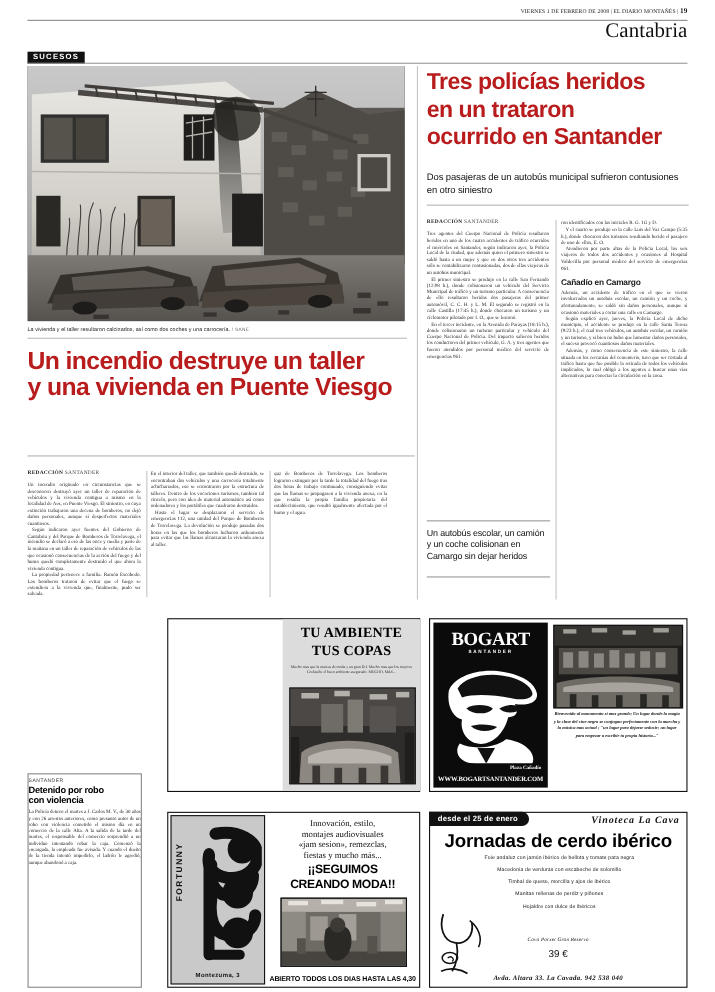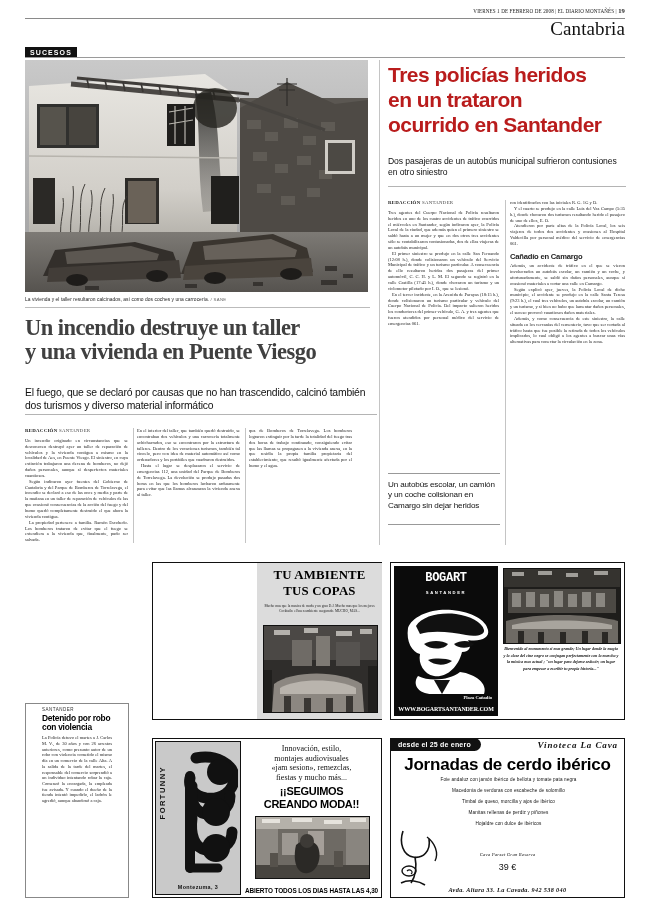--- a/index.html
+++ b/index.html
@@ -41,21 +41,21 @@
   .caption{
     position:absolute;left:25px;top:297px;width:345px;
     font-size:4.9px;color:#222;letter-spacing:.05px;
   }
   .caption .credit{color:#666;font-size:4.3px;letter-spacing:.3px;}
   .cap-rule{position:absolute;left:25px;top:307px;width:345px;height:.6px;background:#bbb;}
 
   .head-left{
     position:absolute;left:25px;top:316px;width:350px;
     font-size:22.5px;font-weight:bold;line-height:24px;
-    letter-spacing:-.55px;color:#404040;font-family:Liberation Serif, serif;
+    letter-spacing:-.55px;color:#b91c1c;
   }
   .subhead-left{
     position:absolute;left:25px;top:386px;width:352px;
     font-size:10.4px;line-height:13.2px;color:#111;letter-spacing:-.2px;
   }
   .subhead-rule{position:absolute;left:25px;top:414px;width:352px;height:.6px;background:#b4b4b4;}
 
   
   .byline{font-size:4.9px;letter-spacing:.25px;margin-bottom:4px;}
   .byline b{font-weight:bold;}
@@ -69,21 +69,21 @@
   .bodycol p{margin:0 0 0 0;text-indent:0;}
   .bodycol p+p{text-indent:4px;}
 
   .lcol1{left:25px;top:428px;width:103px;}
   .lcol2{left:137px;top:428px;width:103px;}
   .lcol3{left:249px;top:428px;width:103px;}
 
   
   .sidebox{
     position:absolute;left:25px;top:703px;width:104px;height:195px;
-    border:.7px solid #888;padding:3px 16px;box-sizing:border-box;
+    border:.7px solid #888;padding:3px 0;box-sizing:border-box;
     overflow:hidden;
   }
   .sidebox .kicker{font-size:4.5px;letter-spacing:.5px;color:#333;}
   .sidebox .sbhead{
     font-size:8.4px;font-weight:bold;line-height:9.4px;
     letter-spacing:-.25px;margin-top:1.5px;margin-bottom:3px;
   }
   .sidebox .sbbody{
     font-family:"Liberation Serif",serif;
     font-size:4.5px;line-height:5.7px;text-align:justify;color:#1c1c1c;
@@ -149,22 +149,22 @@
     font-family:"Liberation Serif",serif;
   }
   .boh-photo{position:absolute;left:6px;top:62px;width:113px;height:86px;
     border:1px solid #111;overflow:hidden;background:#555;}
 
   
   #ad-bogart{left:390px;top:562px;width:235px;height:158px;border:1.4px solid #111;}
   .bog-left{position:absolute;left:3px;top:3px;width:104px;height:150px;background:#0b0b0b;}
   .bog-title{
     position:absolute;left:0;top:5px;width:104px;text-align:center;
-    color:#fff;font-family:Liberation Mono, monospace;font-weight:bold;
-    font-size:12px;letter-spacing:-.3px;
+    color:#fff;font-family:Liberation Serif, serif;font-weight:bold;
+    font-size:17px;letter-spacing:-.3px;
   }
   .bog-city{
     position:absolute;left:0;top:24px;width:104px;text-align:center;
     color:#fff;font-size:4.2px;letter-spacing:1.6px;font-weight:bold;
   }
   .bog-www{
     position:absolute;left:0;bottom:4px;width:104px;text-align:center;
     color:#fff;font-family:"Liberation Serif",serif;font-weight:bold;
     font-size:6px;letter-spacing:-.1px;
   }
@@ -386,21 +386,20 @@
     <span>La vivienda y el taller resultaron calcinados, así como dos coches y una carrocería.</span>
     <span class="credit">/ SANE</span>
   </div>
   <div class="cap-rule"></div>
 
   <div class="head-left">
     <div>Un incendio destruye un taller</div>
     <div>y una vivienda en Puente Viesgo</div>
   </div>
 
-  <div class="subhead-left">El fuego, que se declaró por causas que no han trascendido, calcinó también dos turismos y diverso material informático</div>
   <div class="subhead-rule"></div>
 
   <div class="bodycol lcol1">
     <div class="byline">
       <b>REDACCIÓN</b>
       <span>SANTANDER</span>
     </div>
     <p>Un incendio originado en circunstancias que se desconocen destruyó ayer un taller de reparación de vehículos y la vivienda contigua a mismo en la localidad de Aes, en Puente Viesgo. El siniestro, en cuya extinción trabajaron una decena de bomberos, no dejó daños personales, aunque sí desperfectos materiales cuantiosos.</p>
     <p>Según indicaron ayer fuentes del Gobierno de Cantabria y del Parque de Bomberos de Torrelavega, el incendio se declaró a eso de las once y media y parte de la mañana en un taller de reparación de vehículos de las que ocasionó consecuencias de la acción del fuego y del humo quedó completamente destruido el que ahora la vivienda contigua.</p>
     <p>La propiedad pertenece a familia. Ramón Escobedo. Los bomberos trataron de evitar que el fuego se extendiera a la vivienda que, finalmente, pudo ser salvada.</p>

